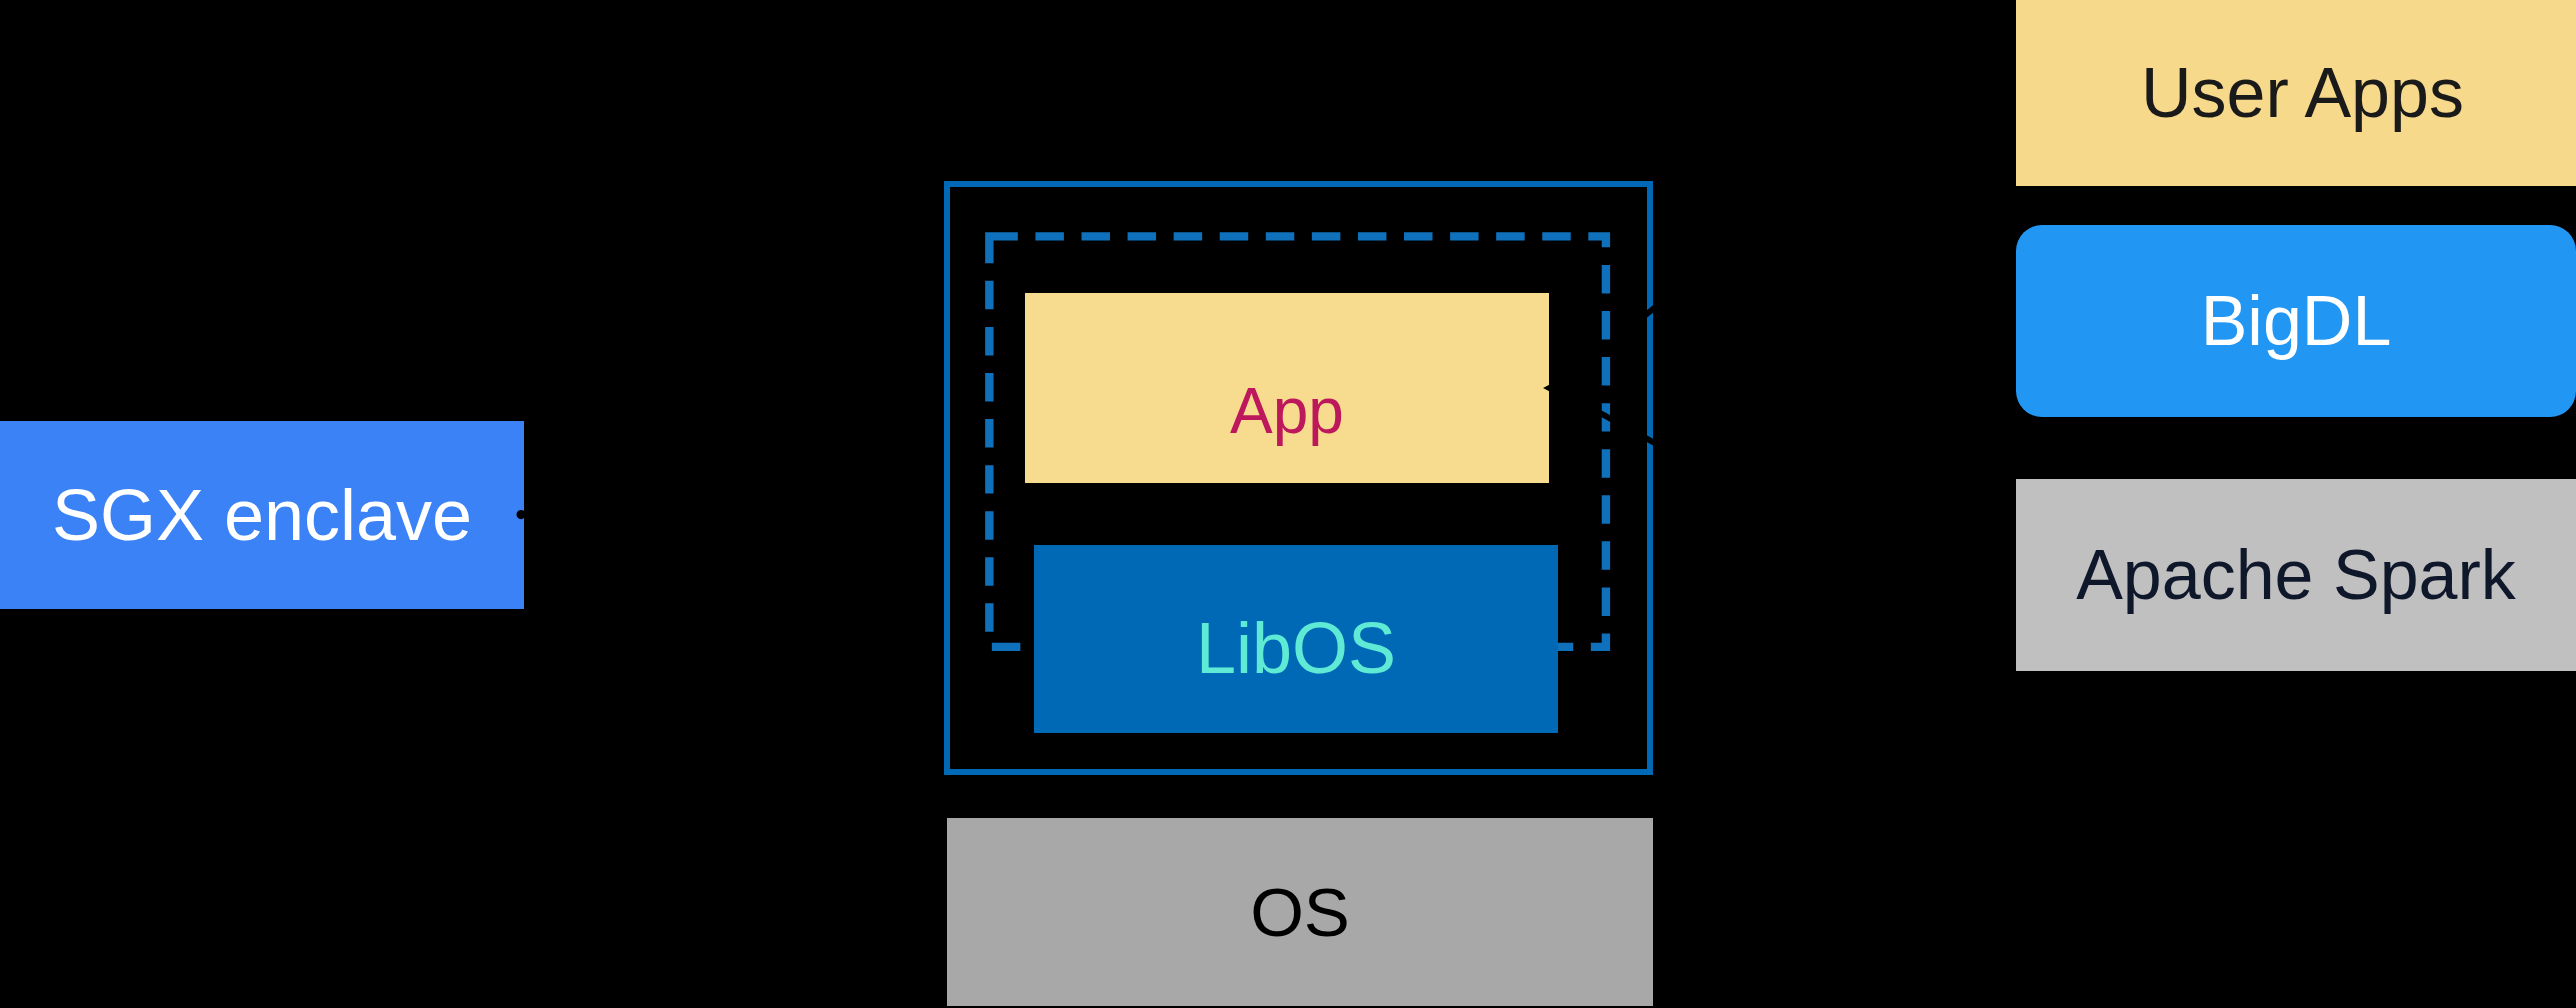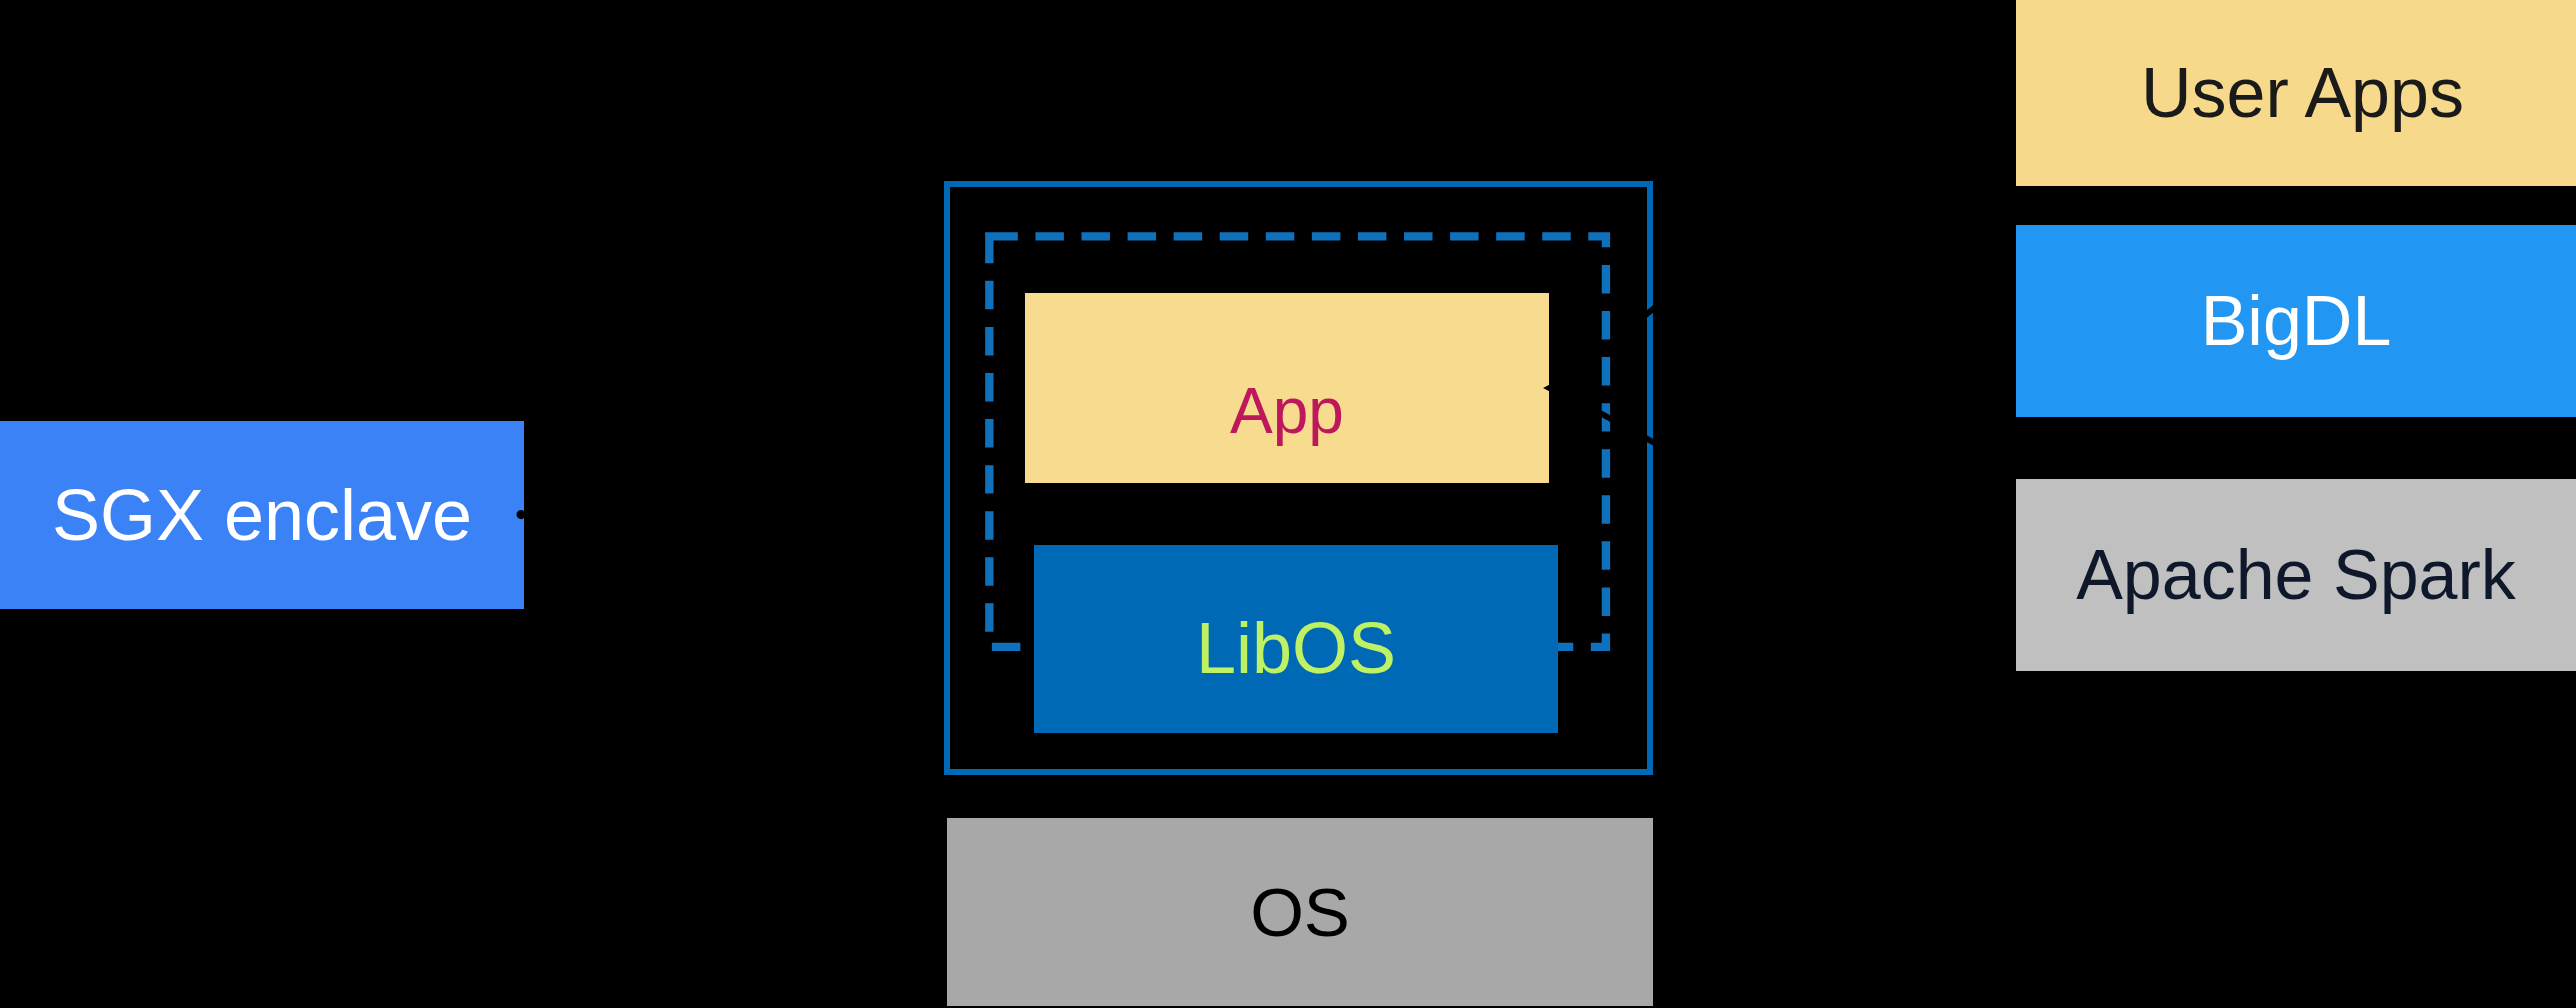--- a/index.html
+++ b/index.html
@@ -53,37 +53,37 @@
   #app-box {
     left: 1025px; top: 293px; width: 524px; height: 190px;
     background: #f7db8e; z-index: 2;
   }
   #app-box .label { color: #be185d; font-size: 64px; margin-top: 45px; }
 
   #libos-box {
     left: 1034px; top: 545px; width: 524px; height: 188px;
     background: #0069b5; z-index: 2;
   }
-  #libos-box .label { color: #bef264; font-size: 72px; margin-top: 17px; }
+  #libos-box .label { color: #5eead4; font-size: 72px; margin-top: 17px; }
 
   
   #os-box {
     left: 947px; top: 818px; width: 706px; height: 188px;
     background: #a8a8a8; z-index: 2;
   }
   #os-box .label { color: #000000; font-size: 69px; font-weight: normal; }
 
   
   .stack-item { left: 2016px; width: 560px; z-index: 2; }
   #stack-user-apps {
     top: 0; height: 186px; background: #f6d98a;
   }
   #stack-user-apps .label { color: #1a1a1a; font-size: 70px; margin-left: 13px; }
   #stack-bigdl {
-    top: 225px; height: 192px; background: #2196f3;
+    top: 225px; height: 192px; background: #2196f3; border-radius: 26px;
   }
   #stack-bigdl .label { color: #ffffff; font-size: 70px; }
   #stack-apache-spark {
     top: 479px; height: 192px; background: #c0c0c0;
   }
   #stack-apache-spark .label { color: #0f172a; font-size: 70px; }
 </style>
 </head>
 <body>
 

